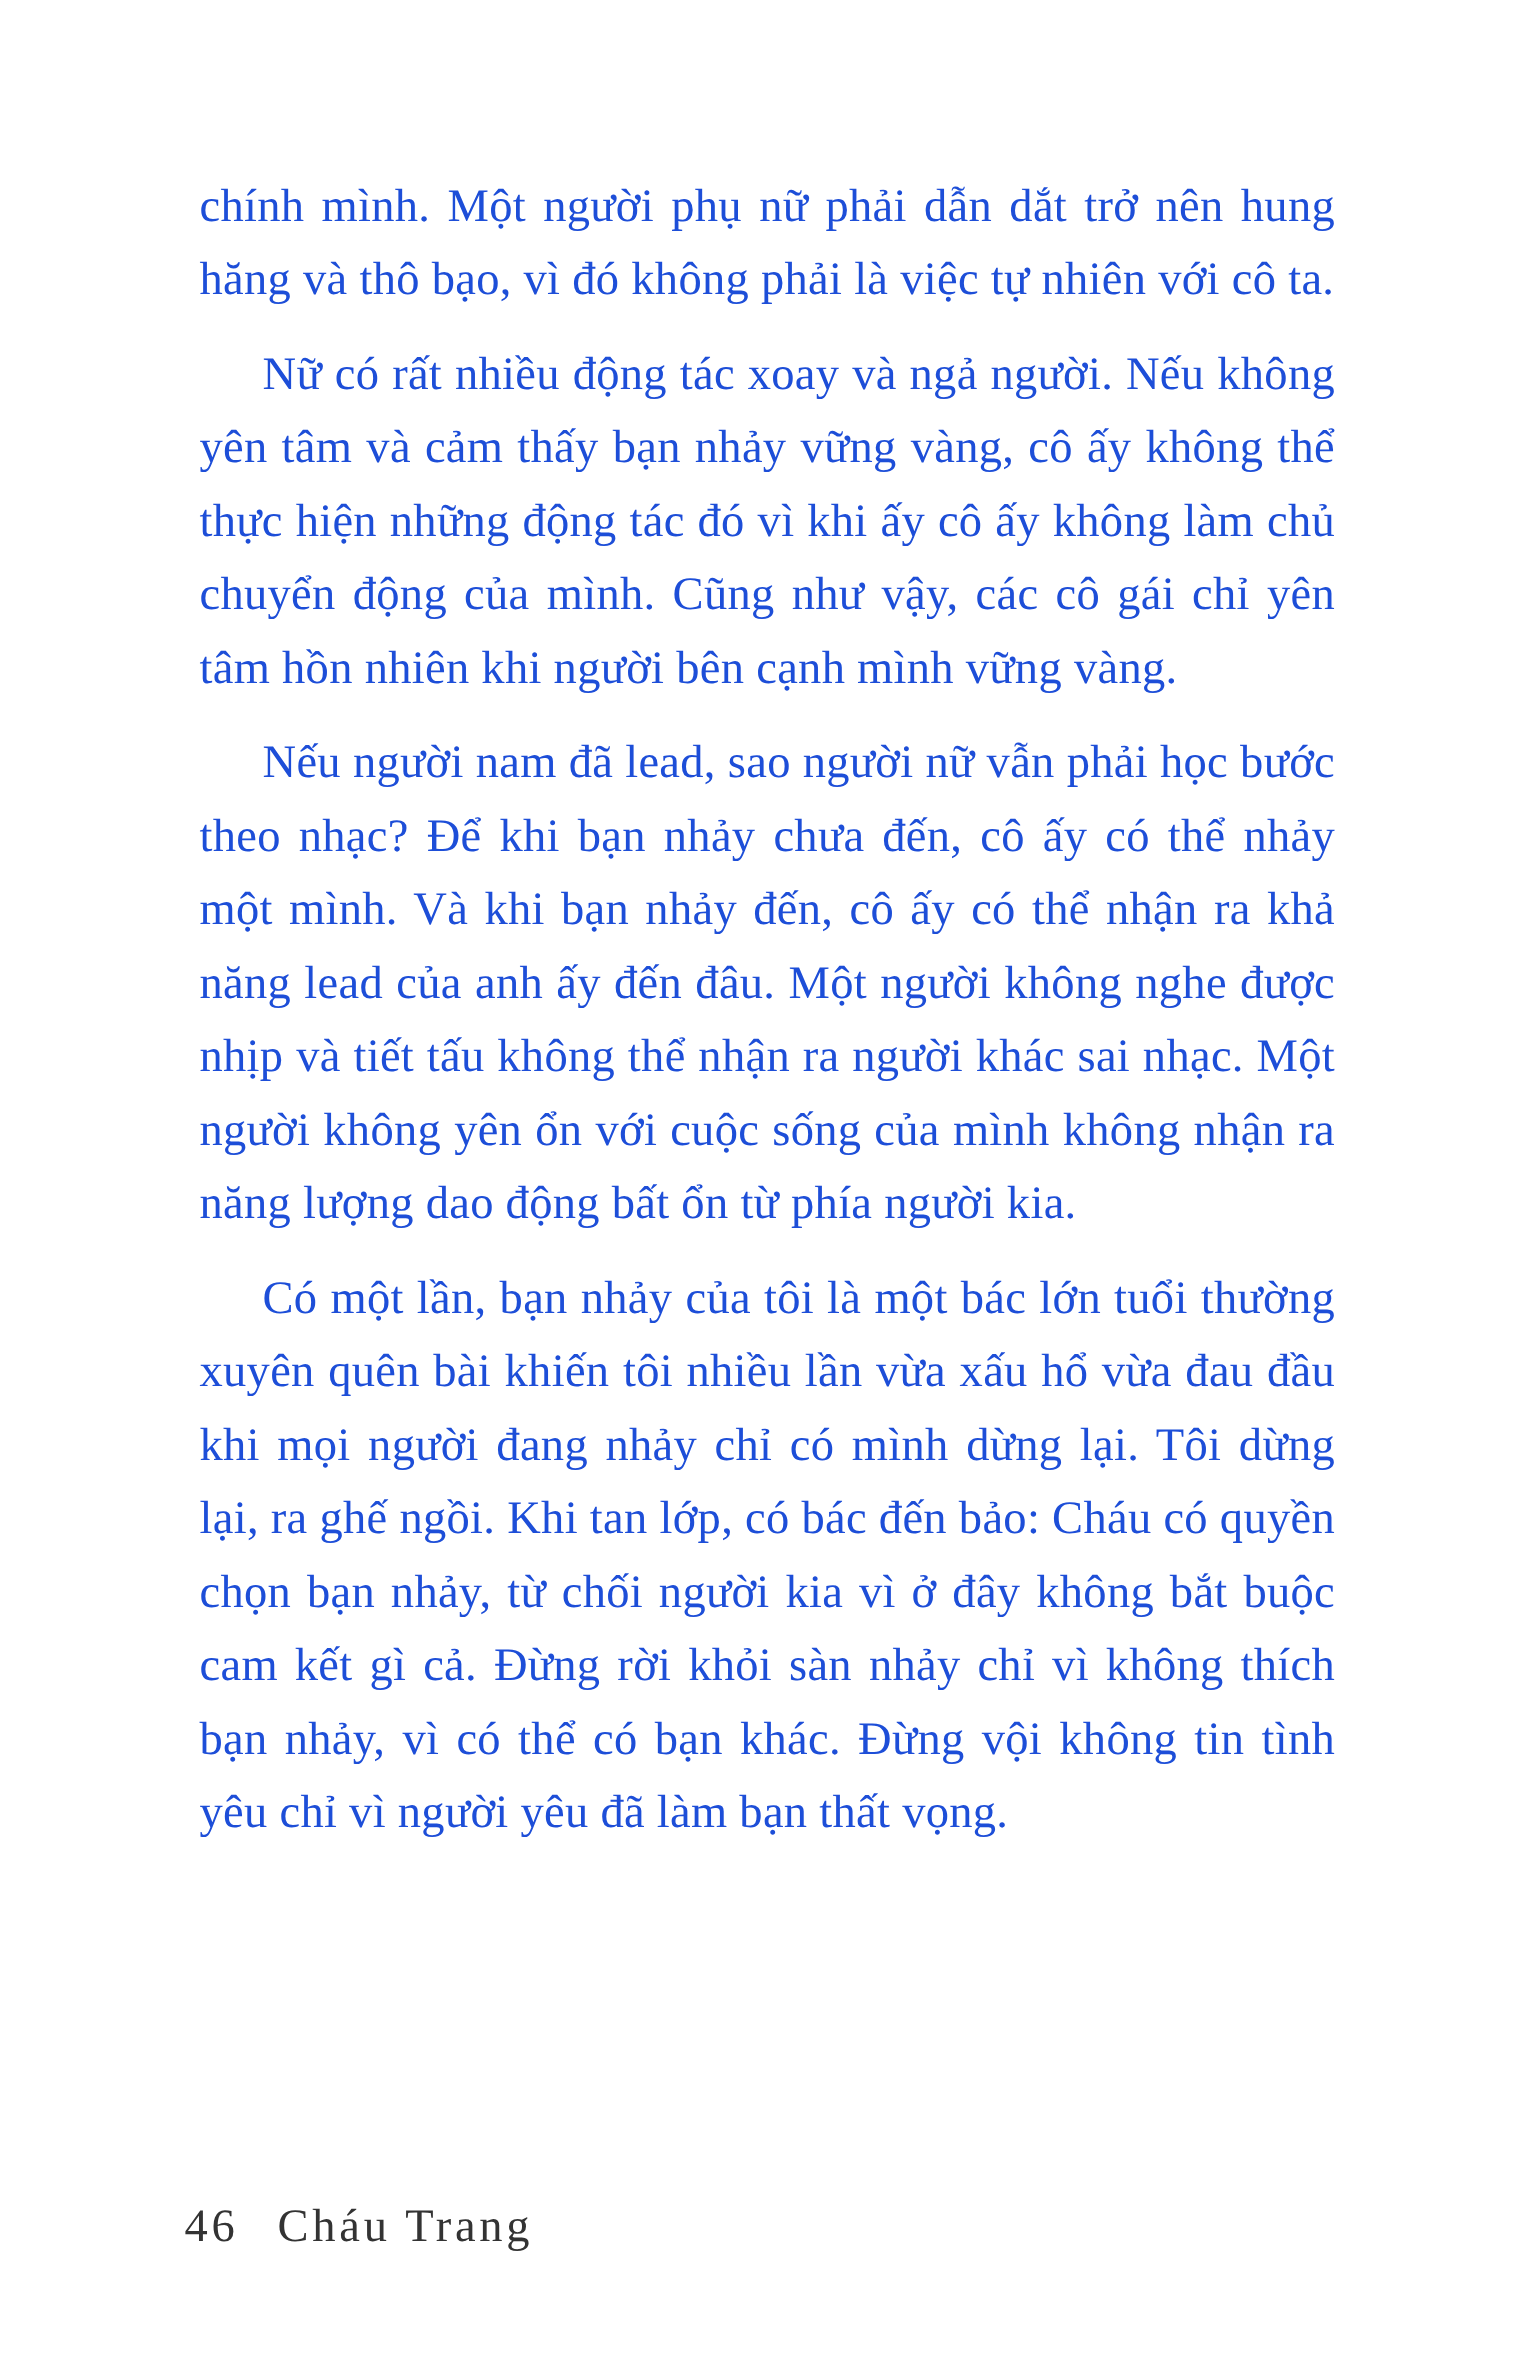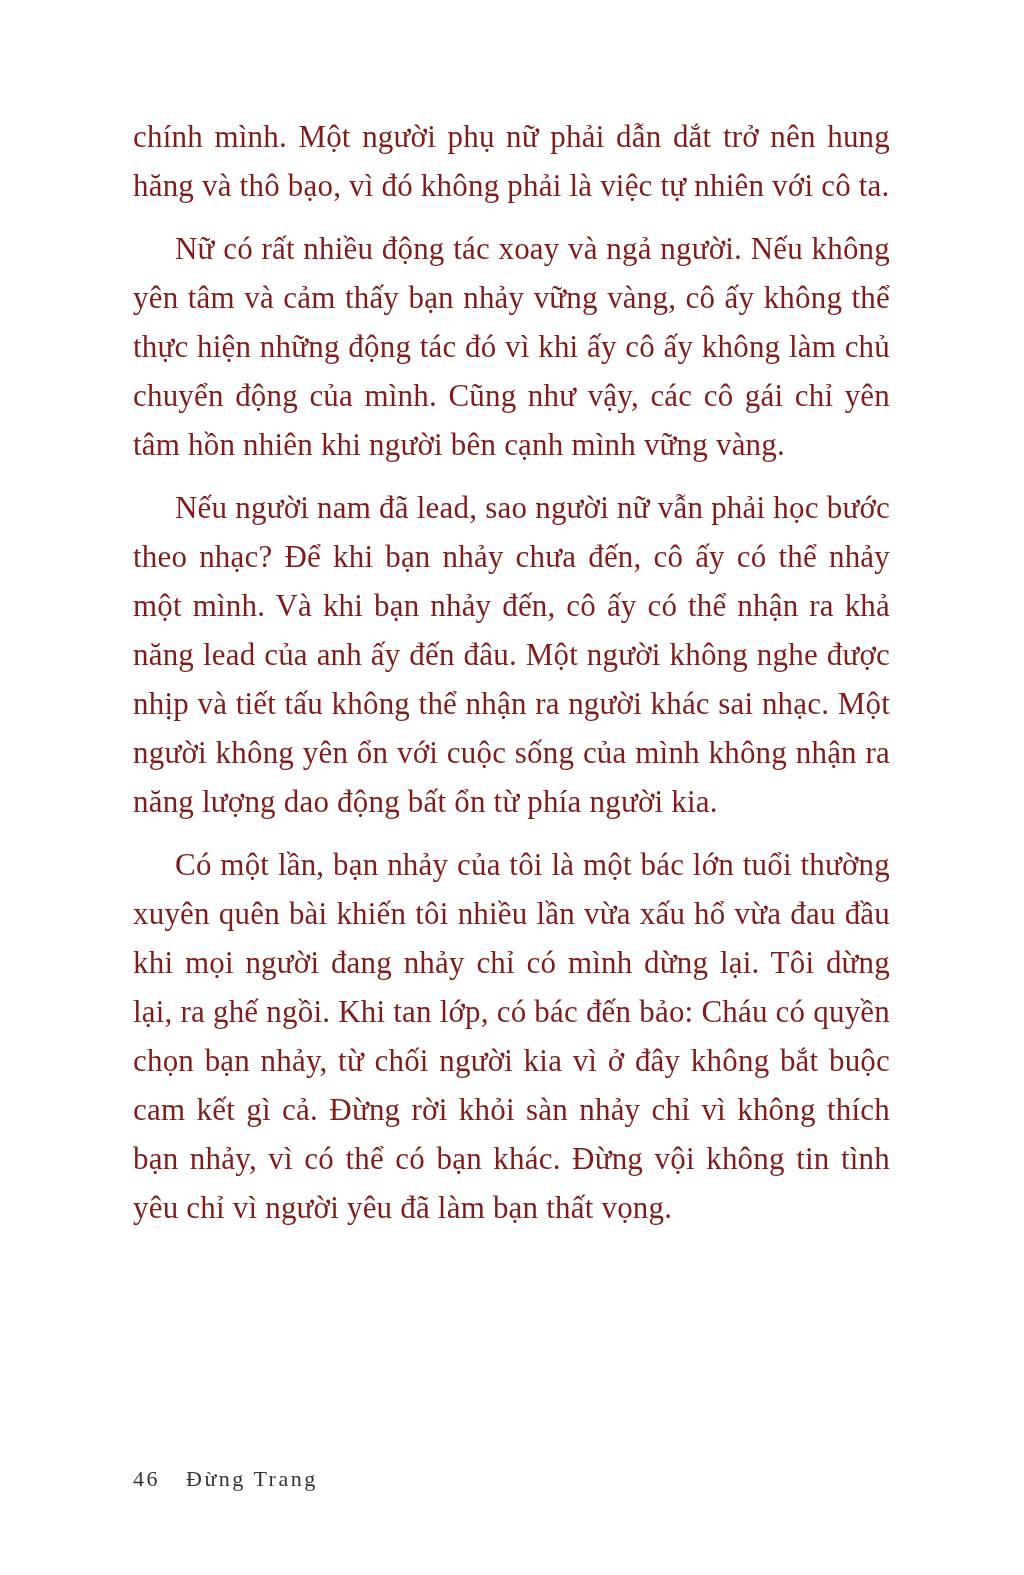--- a/index.html
+++ b/index.html
@@ -28,33 +28,33 @@
     top: 112px;
     left: 133px;
     width: 757px;
   }
   .text-block p {
     margin: 0 0 14px 0;
     font-size: 31px;
     line-height: 49px;
     text-align: justify;
     text-indent: 42px;
-    color: #7f1d1d;
+    color: #1d4ed8;
     letter-spacing: 0.2px;
   }
   .text-block p.no-indent {
     text-indent: 0;
   }
   .page-footer {
     position: absolute;
-    left: 133px;
+    left: 123px;
     top: 1466px;
     display: flex;
     align-items: flex-start;
-    font-size: 22px;
+    font-size: 31px;
     color: #333333;
     letter-spacing: 2.5px;
   }
   .page-footer .folio {
     margin-right: 26px;
   }
 </style>
 </head>
 <body>
 
@@ -62,16 +62,16 @@
 
   <div class="text-block">
     <p class="no-indent">chính mình. Một người phụ nữ phải dẫn dắt trở nên hung hăng và thô bạo, vì đó không phải là việc tự nhiên với cô ta.</p>
     <p>Nữ có rất nhiều động tác xoay và ngả người. Nếu không yên tâm và cảm thấy bạn nhảy vững vàng, cô ấy không thể thực hiện những động tác đó vì khi ấy cô ấy không làm chủ chuyển động của mình. Cũng như vậy, các cô gái chỉ yên tâm hồn nhiên khi người bên cạnh mình vững vàng.</p>
     <p>Nếu người nam đã lead, sao người nữ vẫn phải học bước theo nhạc? Để khi bạn nhảy chưa đến, cô ấy có thể nhảy một mình. Và khi bạn nhảy đến, cô ấy có thể nhận ra khả năng lead của anh ấy đến đâu. Một người không nghe được nhịp và tiết tấu không thể nhận ra người khác sai nhạc. Một người không yên ổn với cuộc sống của mình không nhận ra năng lượng dao động bất ổn từ phía người kia.</p>
     <p>Có một lần, bạn nhảy của tôi là một bác lớn tuổi thường xuyên quên bài khiến tôi nhiều lần vừa xấu hổ vừa đau đầu khi mọi người đang nhảy chỉ có mình dừng lại. Tôi dừng lại, ra ghế ngồi. Khi tan lớp, có bác đến bảo: Cháu có quyền chọn bạn nhảy, từ chối người kia vì ở đây không bắt buộc cam kết gì cả. Đừng rời khỏi sàn nhảy chỉ vì không thích bạn nhảy, vì có thể có bạn khác. Đừng vội không tin tình yêu chỉ vì người yêu đã làm bạn thất vọng.</p>
   </div>
 
   <div class="page-footer">
     <span class="folio">46</span>
-    <span class="running-title">Đừng Trang</span>
+    <span class="running-title">Cháu Trang</span>
   </div>
 
 </div>
 
 </body></html>

